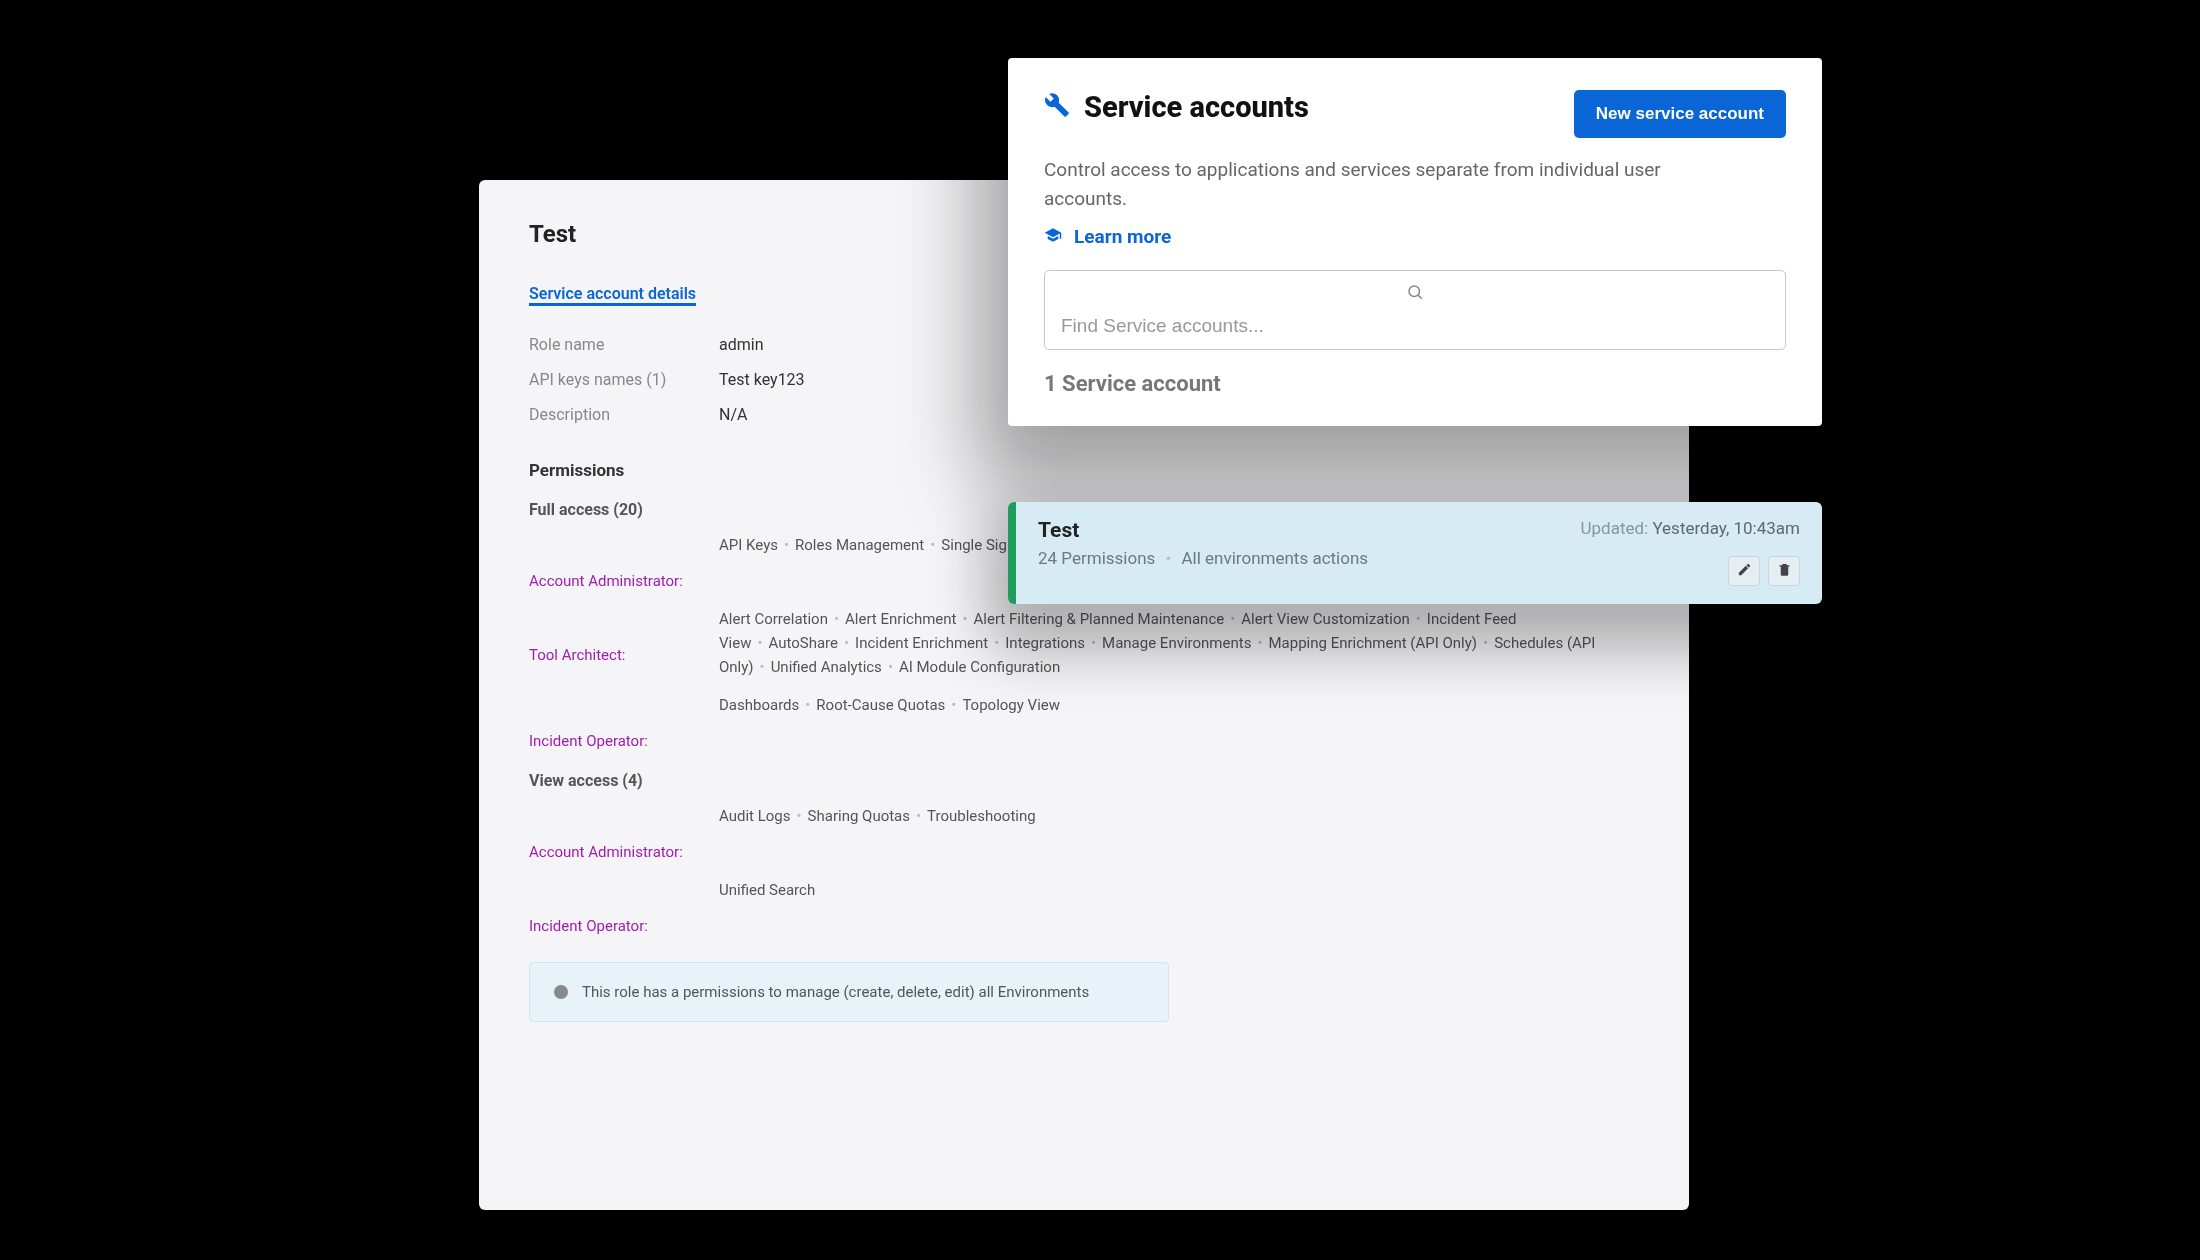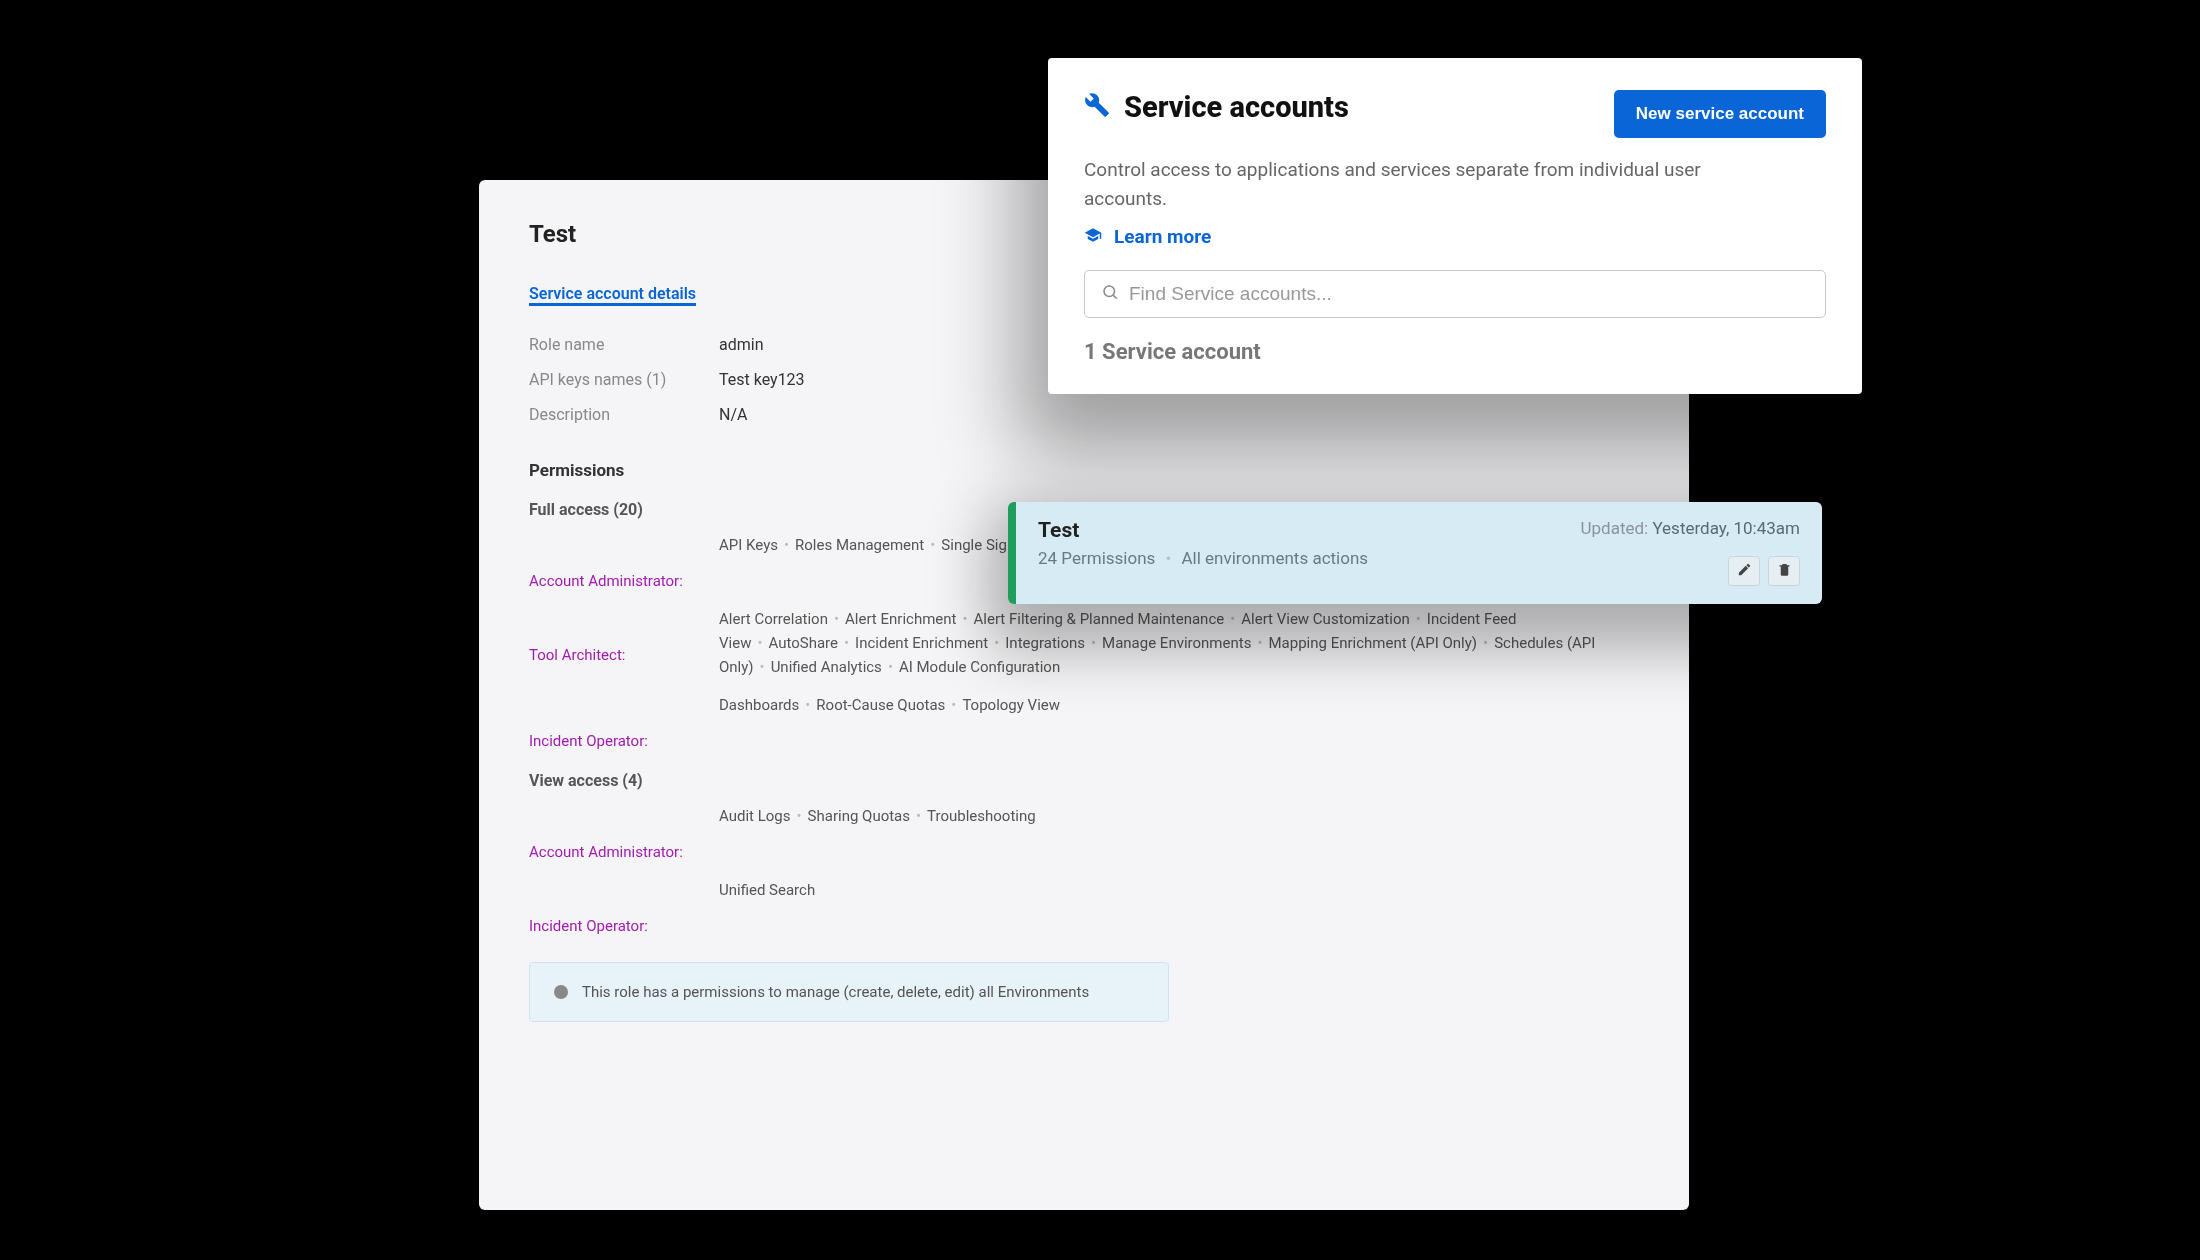--- a/index.html
+++ b/index.html
@@ -77,21 +77,21 @@
       width: 14px; height: 14px;
       background: #888;
       border-radius: 50%;
       display: inline-block;
       flex-shrink: 0;
     }
 
     
     .accounts-card {
       position: absolute;
-      left: 1048px;
+      left: 1008px;
       top: 58px;
       width: 814px;
       background: #fff;
       border-radius: 4px;
       box-shadow: 0 30px 80px 30px rgba(0,0,0,0.35);
       padding: 32px 36px 30px 36px;
     }
     .acc-header { display: flex; justify-content: space-between; align-items: flex-start; }
     .acc-title-wrap { display: flex; align-items: center; gap: 14px; }
     .wrench-icon { color: #0a66d6; }
@@ -127,20 +127,21 @@
     .search-box {
       margin-top: 22px;
       width: 100%;
       border: 1px solid #c8c8cc;
       border-radius: 5px;
       padding: 12px 16px;
       display: flex;
       align-items: center;
       gap: 10px;
       background: #fff;
+      flex-direction: column;
     }
     .search-box input {
       border: none;
       outline: none;
       font-size: 19px;
       width: 100%;
       color: #333;
       background: transparent;
     }
     .search-box input::placeholder { color: #999; }

